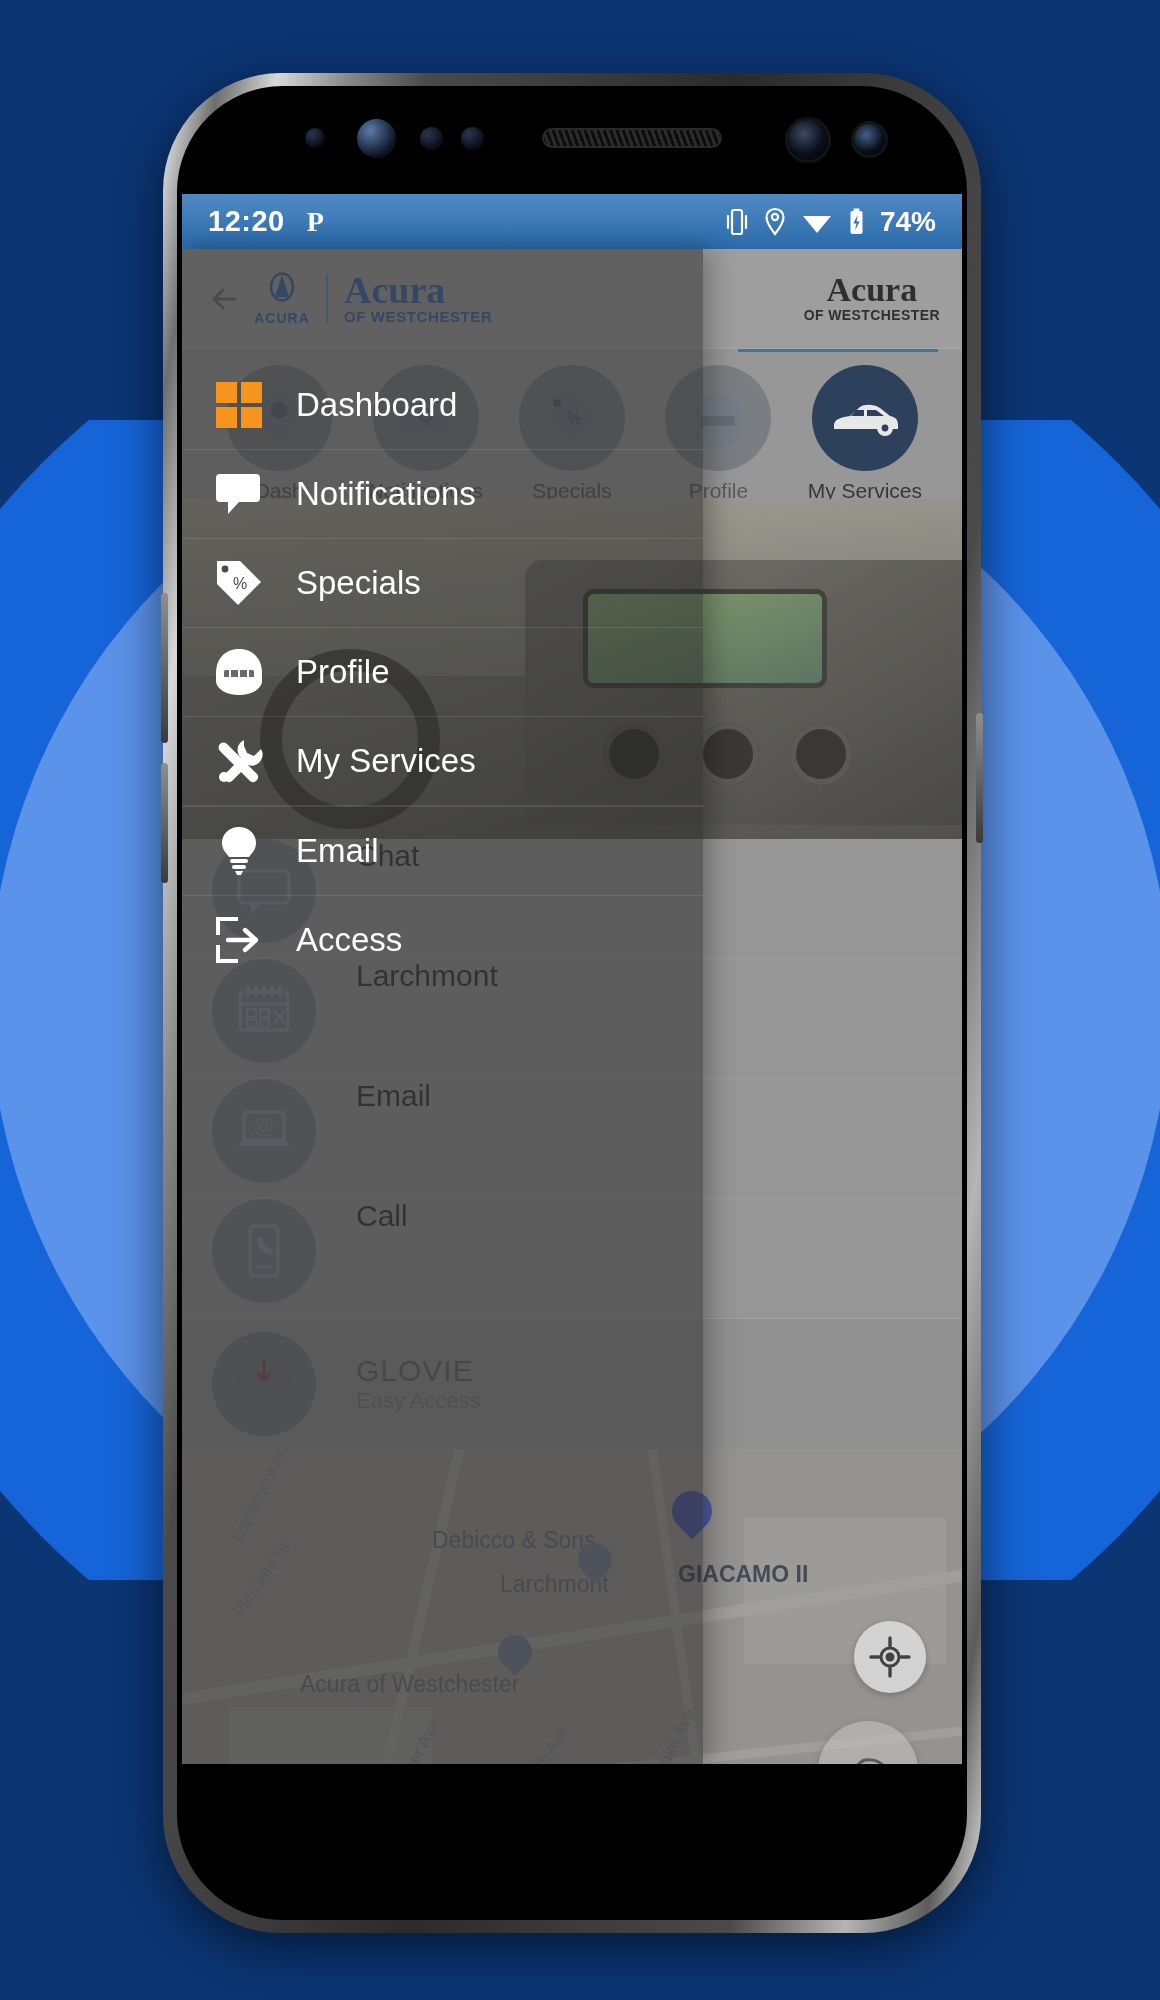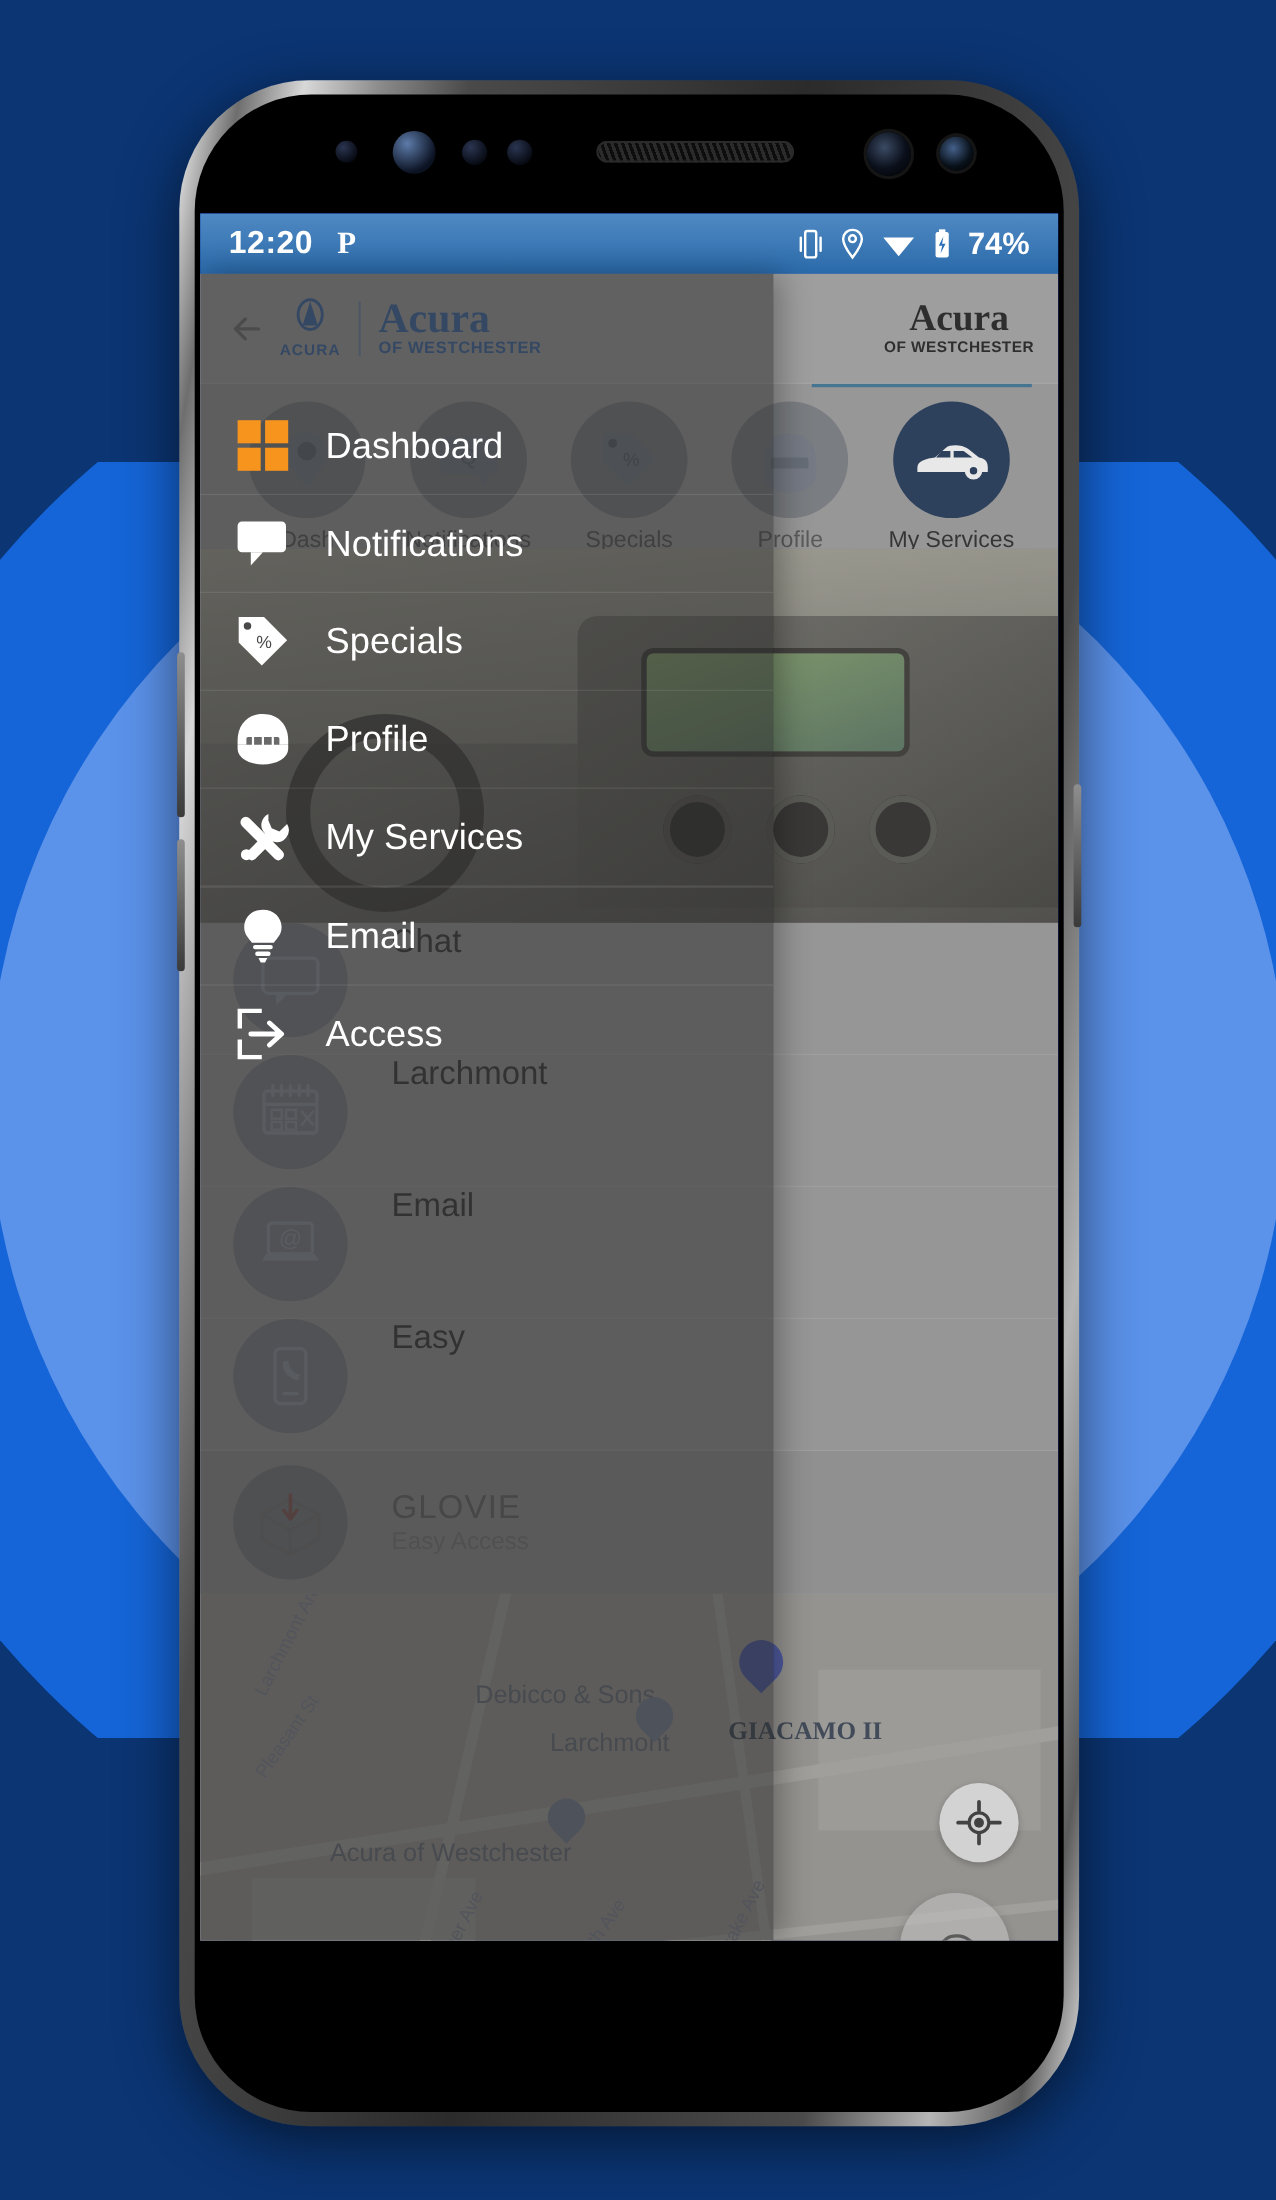--- a/index.html
+++ b/index.html
@@ -431,21 +431,21 @@
           <span class="act-label">Email</span>
         </div>
         <div class="act-row">
           <div class="act-circle">
             <svg width="42" height="58" viewBox="0 0 42 58">
               <rect x="7" y="4" width="28" height="50" rx="5" fill="none" stroke="#8a919d" stroke-width="3"></rect>
               <path d="M15 45 h12" stroke="#8a919d" stroke-width="3" stroke-linecap="round"></path>
               <path d="M14 16 c0 9 5 15 14 17 l2 -5 c-7 -2 -10 -6 -11 -13 z" fill="#8a919d"></path>
             </svg>
           </div>
-          <span class="act-label">Easy</span>
+          <span class="act-label">Call</span>
         </div>
 
         <div class="glovie-row">
           <div class="act-circle">
             <svg width="76" height="66" viewBox="0 0 76 66">
               <path d="M12 26 L38 12 L64 26 L38 40 z" fill="none" stroke="#6e6e6e" stroke-width="3"></path>
               <path d="M12 26 v22 L38 62 L64 48 V26" fill="none" stroke="#6e6e6e" stroke-width="3"></path>
               <path d="M38 40 v22" stroke="#6e6e6e" stroke-width="3"></path>
               <path d="M38 8 v20 M32 22 L38 30 L44 22" fill="none" stroke="#7c4b48" stroke-width="3.2" stroke-linecap="round" stroke-linejoin="round"></path>
             </svg>
@@ -462,21 +462,21 @@
           <div class="map-road mr1"></div>
           <div class="map-road mr2"></div>
           <div class="map-road mr3"></div>
           <div class="map-road mr4"></div>
           <div class="map-shade"></div>
 
           <div class="map-lbl rot" style="left:22px; top:28px;">Larchmont Area</div>
           <div class="map-lbl rot2" style="left:36px; top:120px;">Pleasant St</div>
           <div class="map-lbl" style="left:250px; top:78px;">Debicco &amp; Sons</div>
           <div class="map-lbl" style="left:318px; top:122px;">Larchmont</div>
-          <div class="map-lbl dark" style="left:480px; top:112px;font-family:Liberation Serif, serif;">GIACAMO II</div>
+          <div class="map-lbl dark" style="left:496px; top:112px;">GIACAMO II</div>
           <div class="map-lbl" style="left:118px; top:222px;">Acura of Westchester</div>
           <div class="map-lbl rot" style="left:190px; top:300px;">Palmer Ave</div>
           <div class="map-lbl rot2" style="left:290px; top:318px;">Chatsworth Ave</div>
           <div class="map-lbl rot" style="left:430px; top:300px;">Sheldrake Ave</div>
 
           <div class="map-pin" style="left:396px; top:94px;"></div>
           <div class="map-pin blue" style="left:490px; top:42px; width:40px; height:40px;"></div>
           <div class="map-pin" style="left:316px; top:186px;"></div>
 
           <div class="locate-btn">

